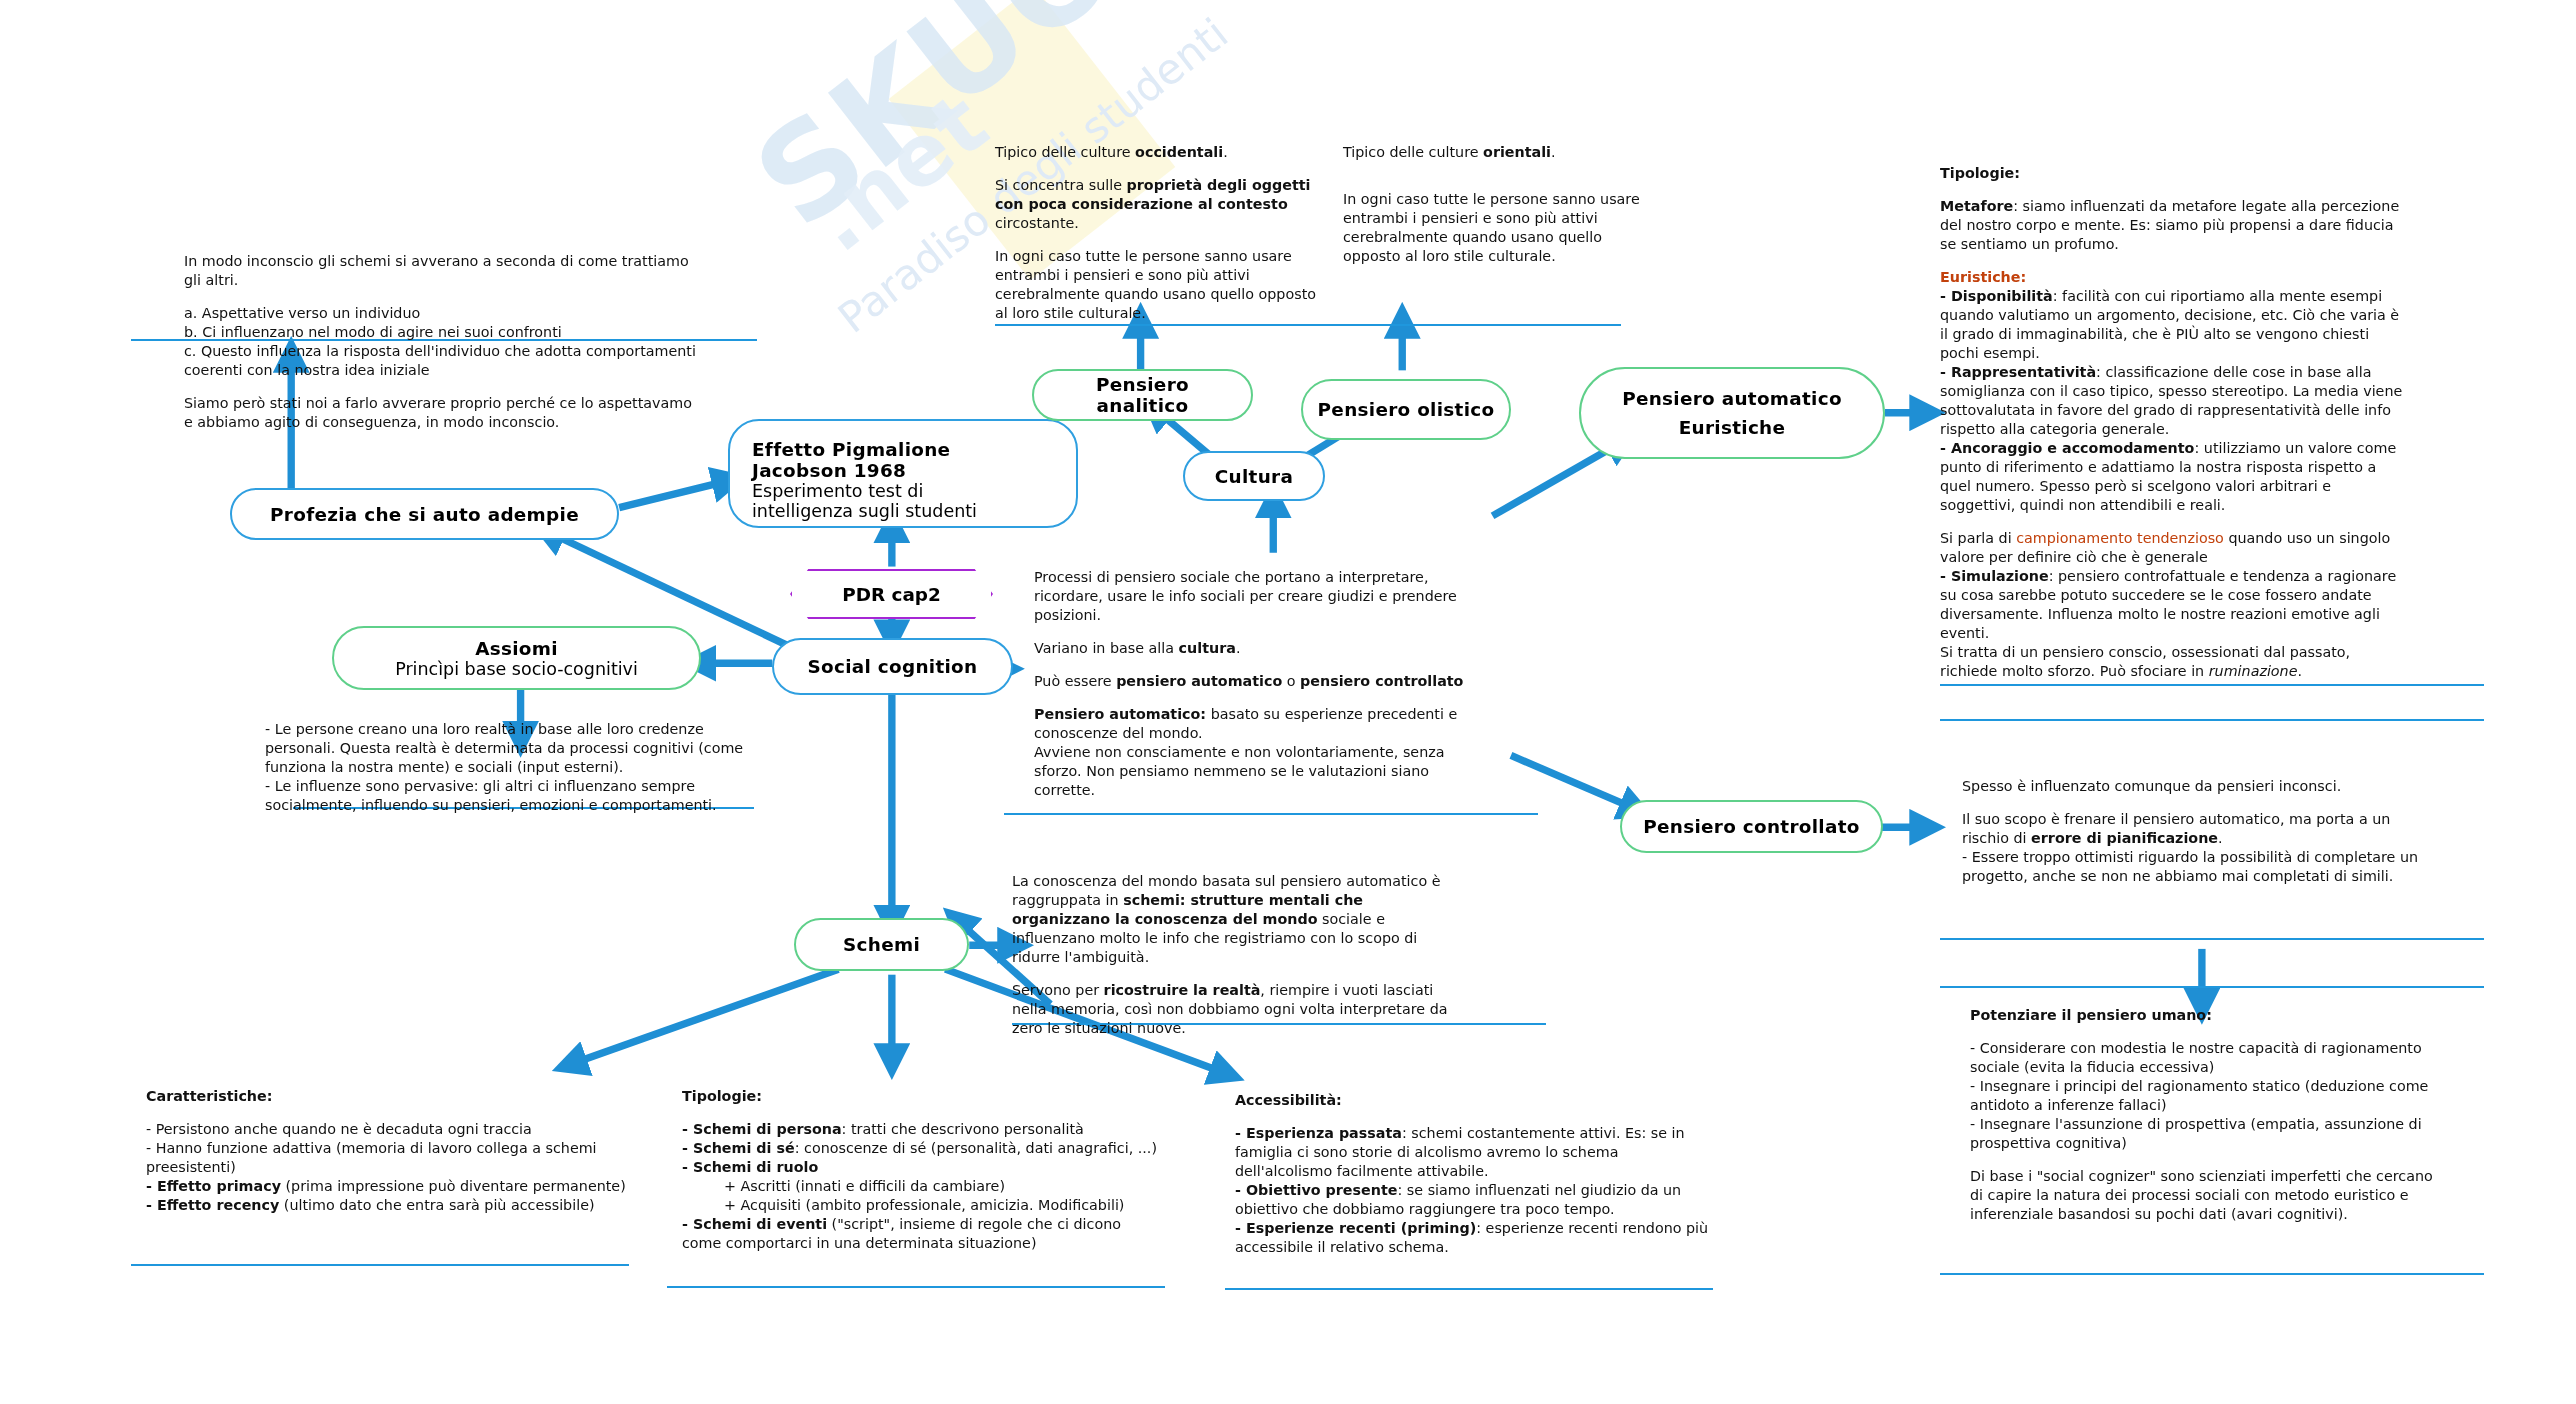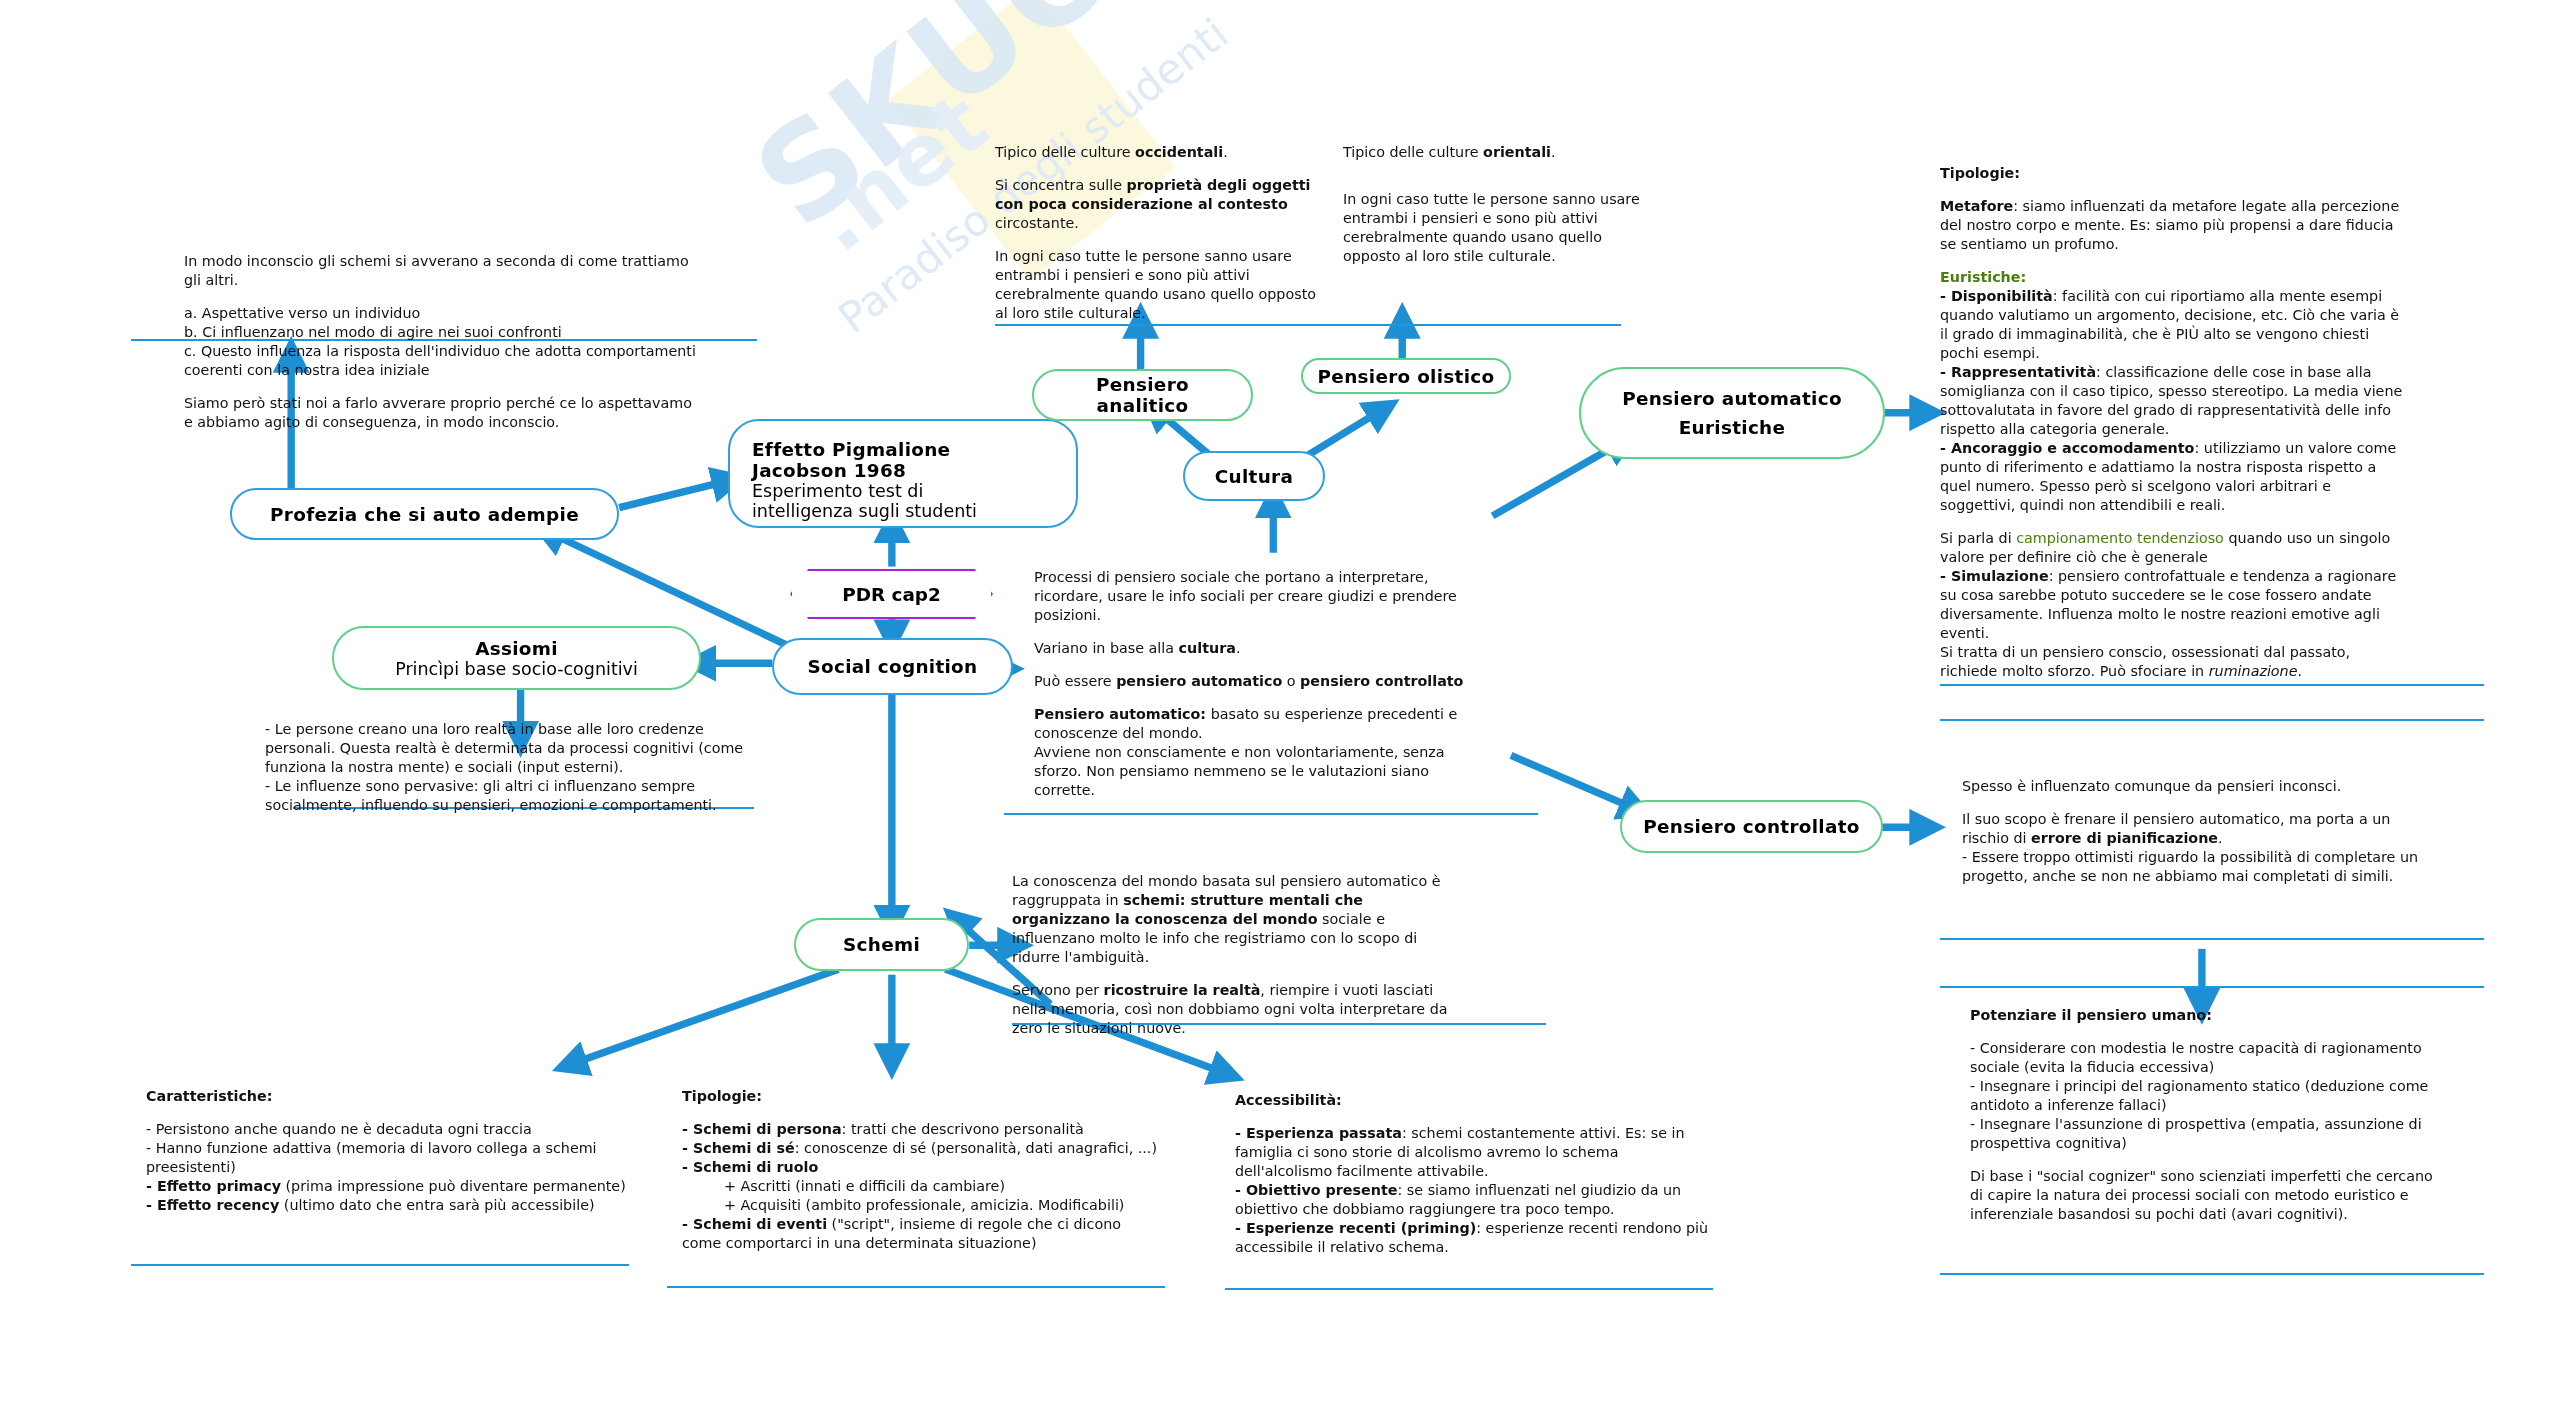--- a/index.html
+++ b/index.html
@@ -19,21 +19,21 @@
        transform:rotate(-38deg);transform-origin:0 0;font-weight:normal;}
   .wmpaper{position:absolute;left:940px;top:18.4px;width:184px;height:230px;
         background:#fcf7d8;transform:rotate(-38deg);transform-origin:50% 50%;opacity:.85;}
 
   
   .tb{position:absolute;font-size:14.3px;line-height:1.33;color:#111;}
   .tb p{margin:0 0 0 0;}
   .tb .sp{height:14px;}
   .tb b{font-weight:bold;}
   .tb i{font-style:italic;}
-  .hl{color:#4d7c0f;}
+  .hl{color:#c2410c;}
   .hd{font-weight:bold;}
   .ind{padding-left:42px;}
 
   
   .rule{position:absolute;height:0;border-top:2.8px solid #1f97dd;}
 
   
   .node{position:absolute;box-sizing:border-box;background:#fff;
         display:flex;align-items:center;justify-content:center;
         text-align:center;border-radius:920px;}
@@ -160,21 +160,21 @@
   </div>
 
   <div class="node blue" style="left:1183px;top:451px;width:142px;height:50px;">
     <span class="inner t1">Cultura</span>
   </div>
 
   <div class="node green" style="left:1032px;top:369px;width:221px;height:52px;">
     <span class="inner t1">Pensiero analitico</span>
   </div>
 
-  <div class="node green" style="left:1301px;top:358px;width:210px;height:36px;">
+  <div class="node green" style="left:1301px;top:379px;width:210px;height:61px;">
     <span class="inner t1">Pensiero olistico</span>
   </div>
 
   <div class="node green" style="left:1579px;top:367px;width:306px;height:92px;border-radius:46px;">
     <div class="inner">
       <div class="t1">Pensiero automatico</div>
       <div class="t1" style="margin-top:8.3px;">Euristiche</div>
     </div>
   </div>
 

